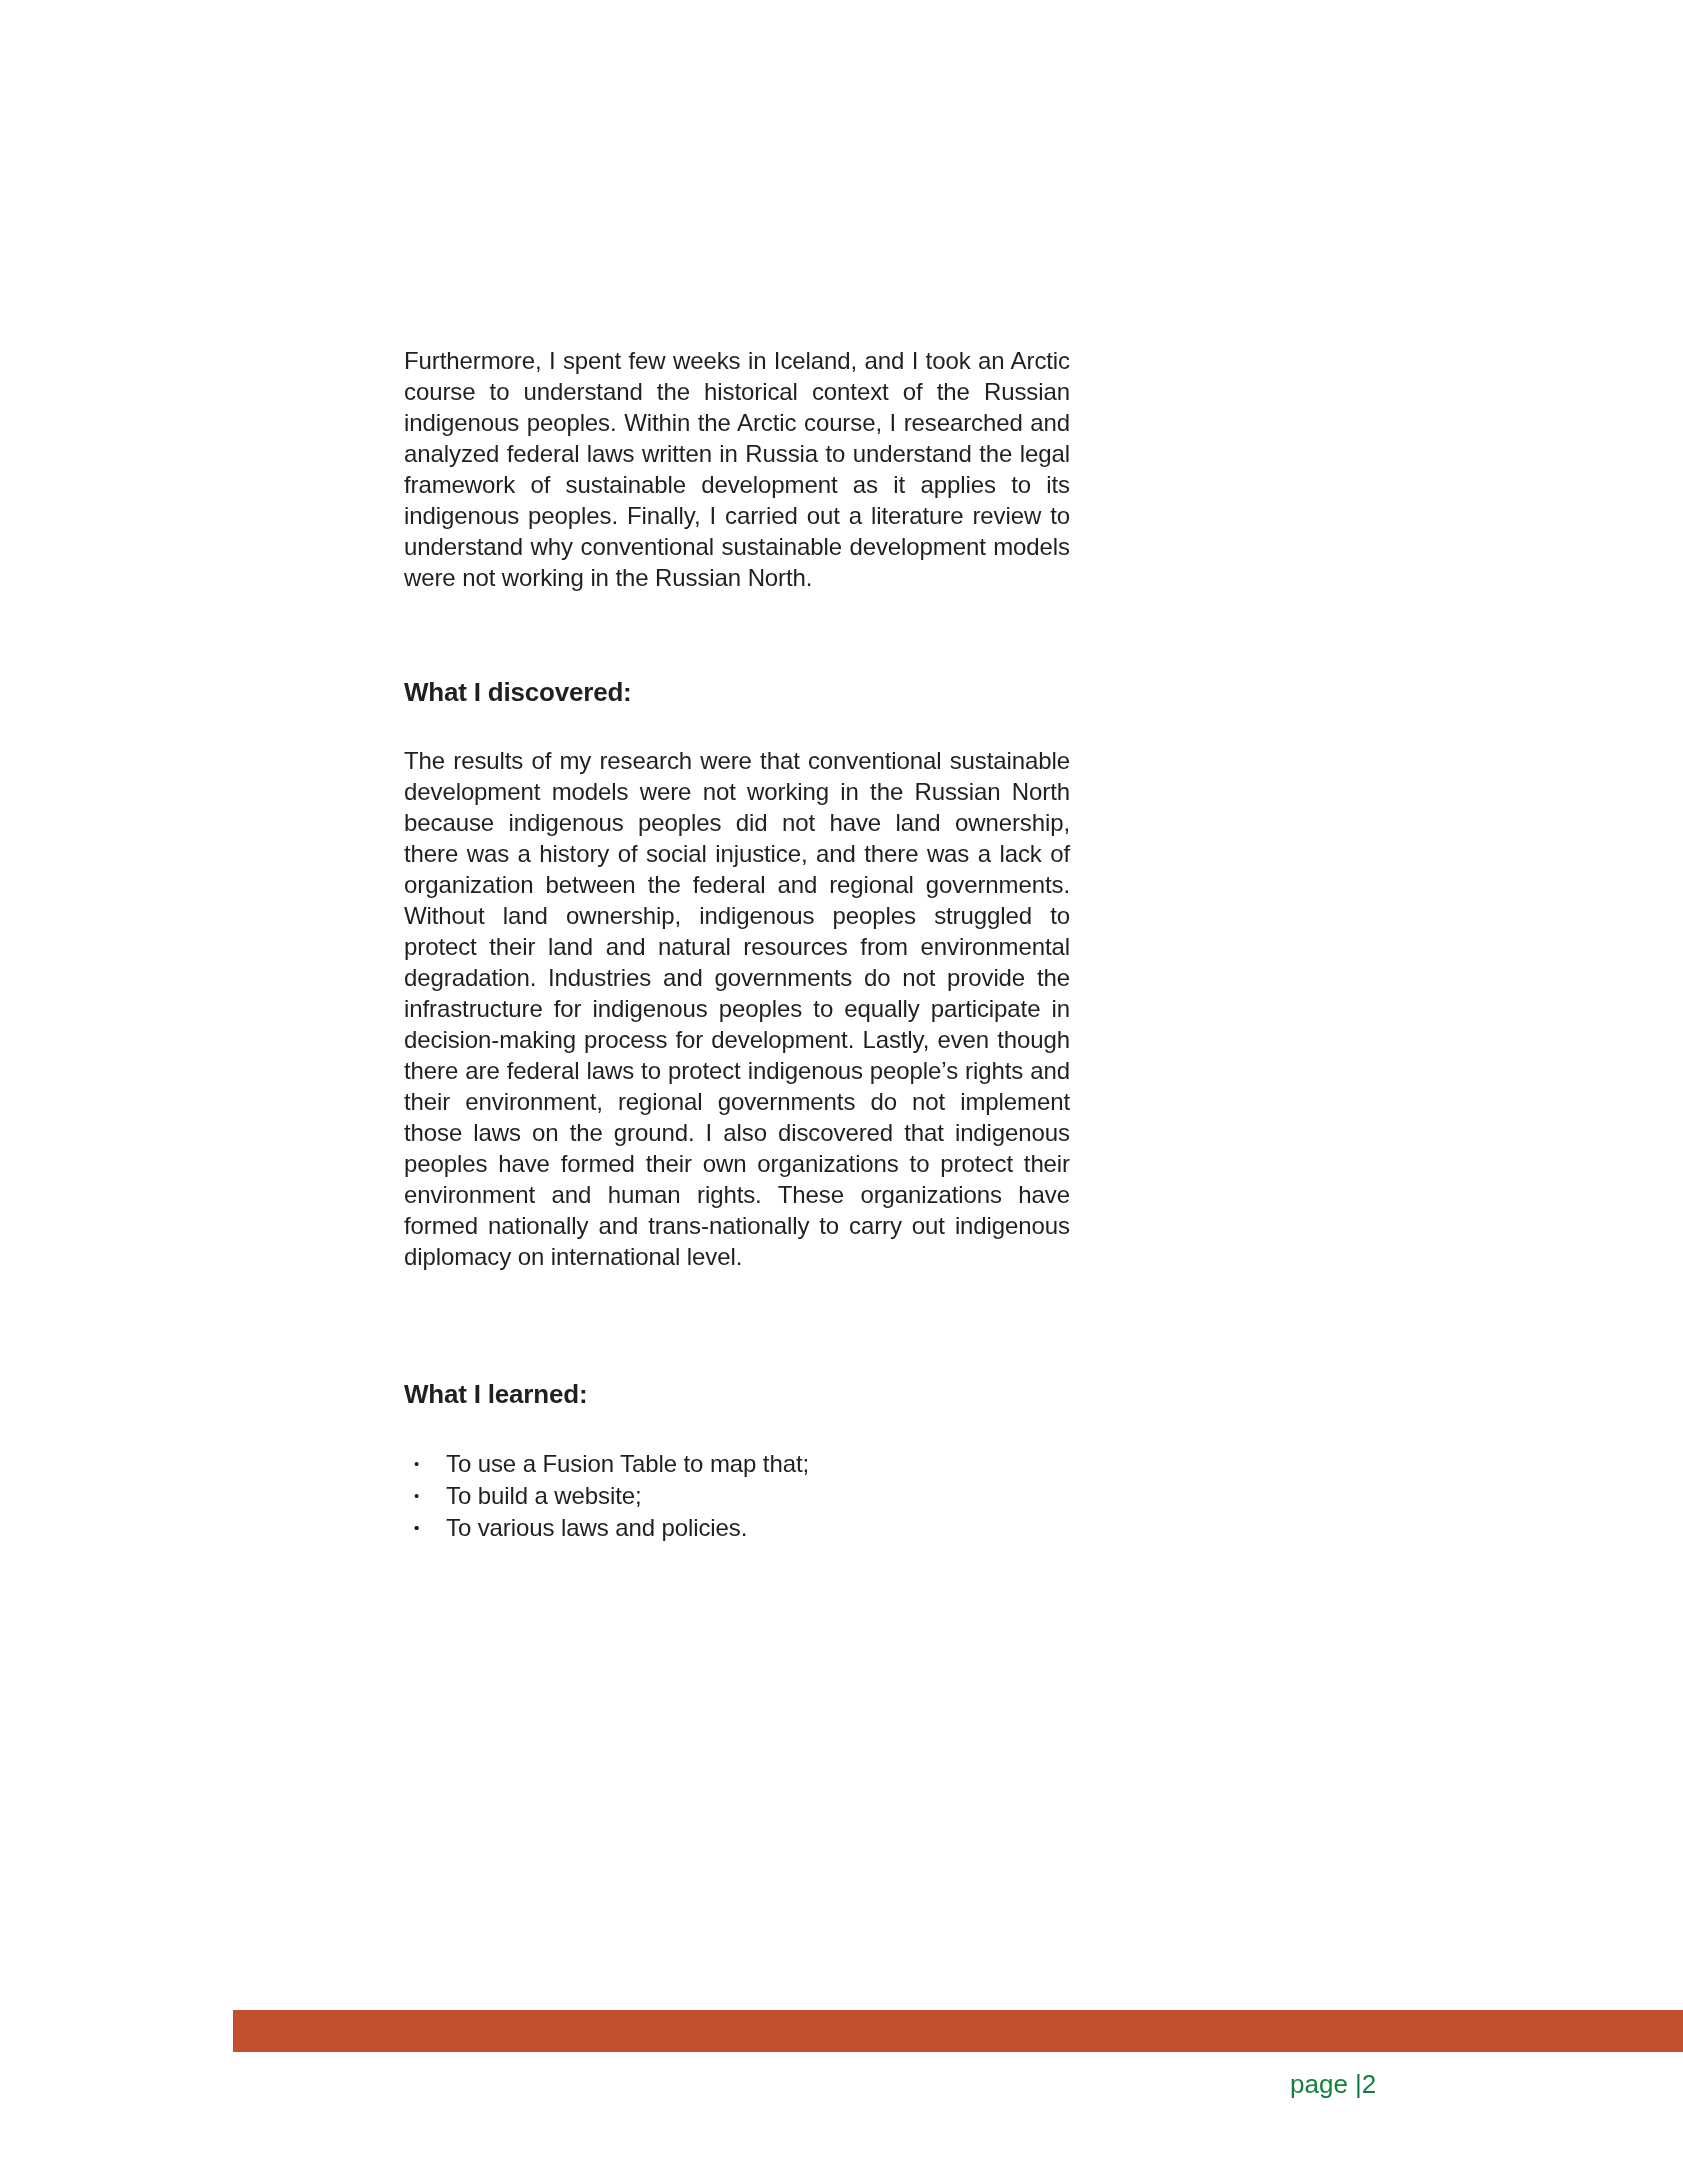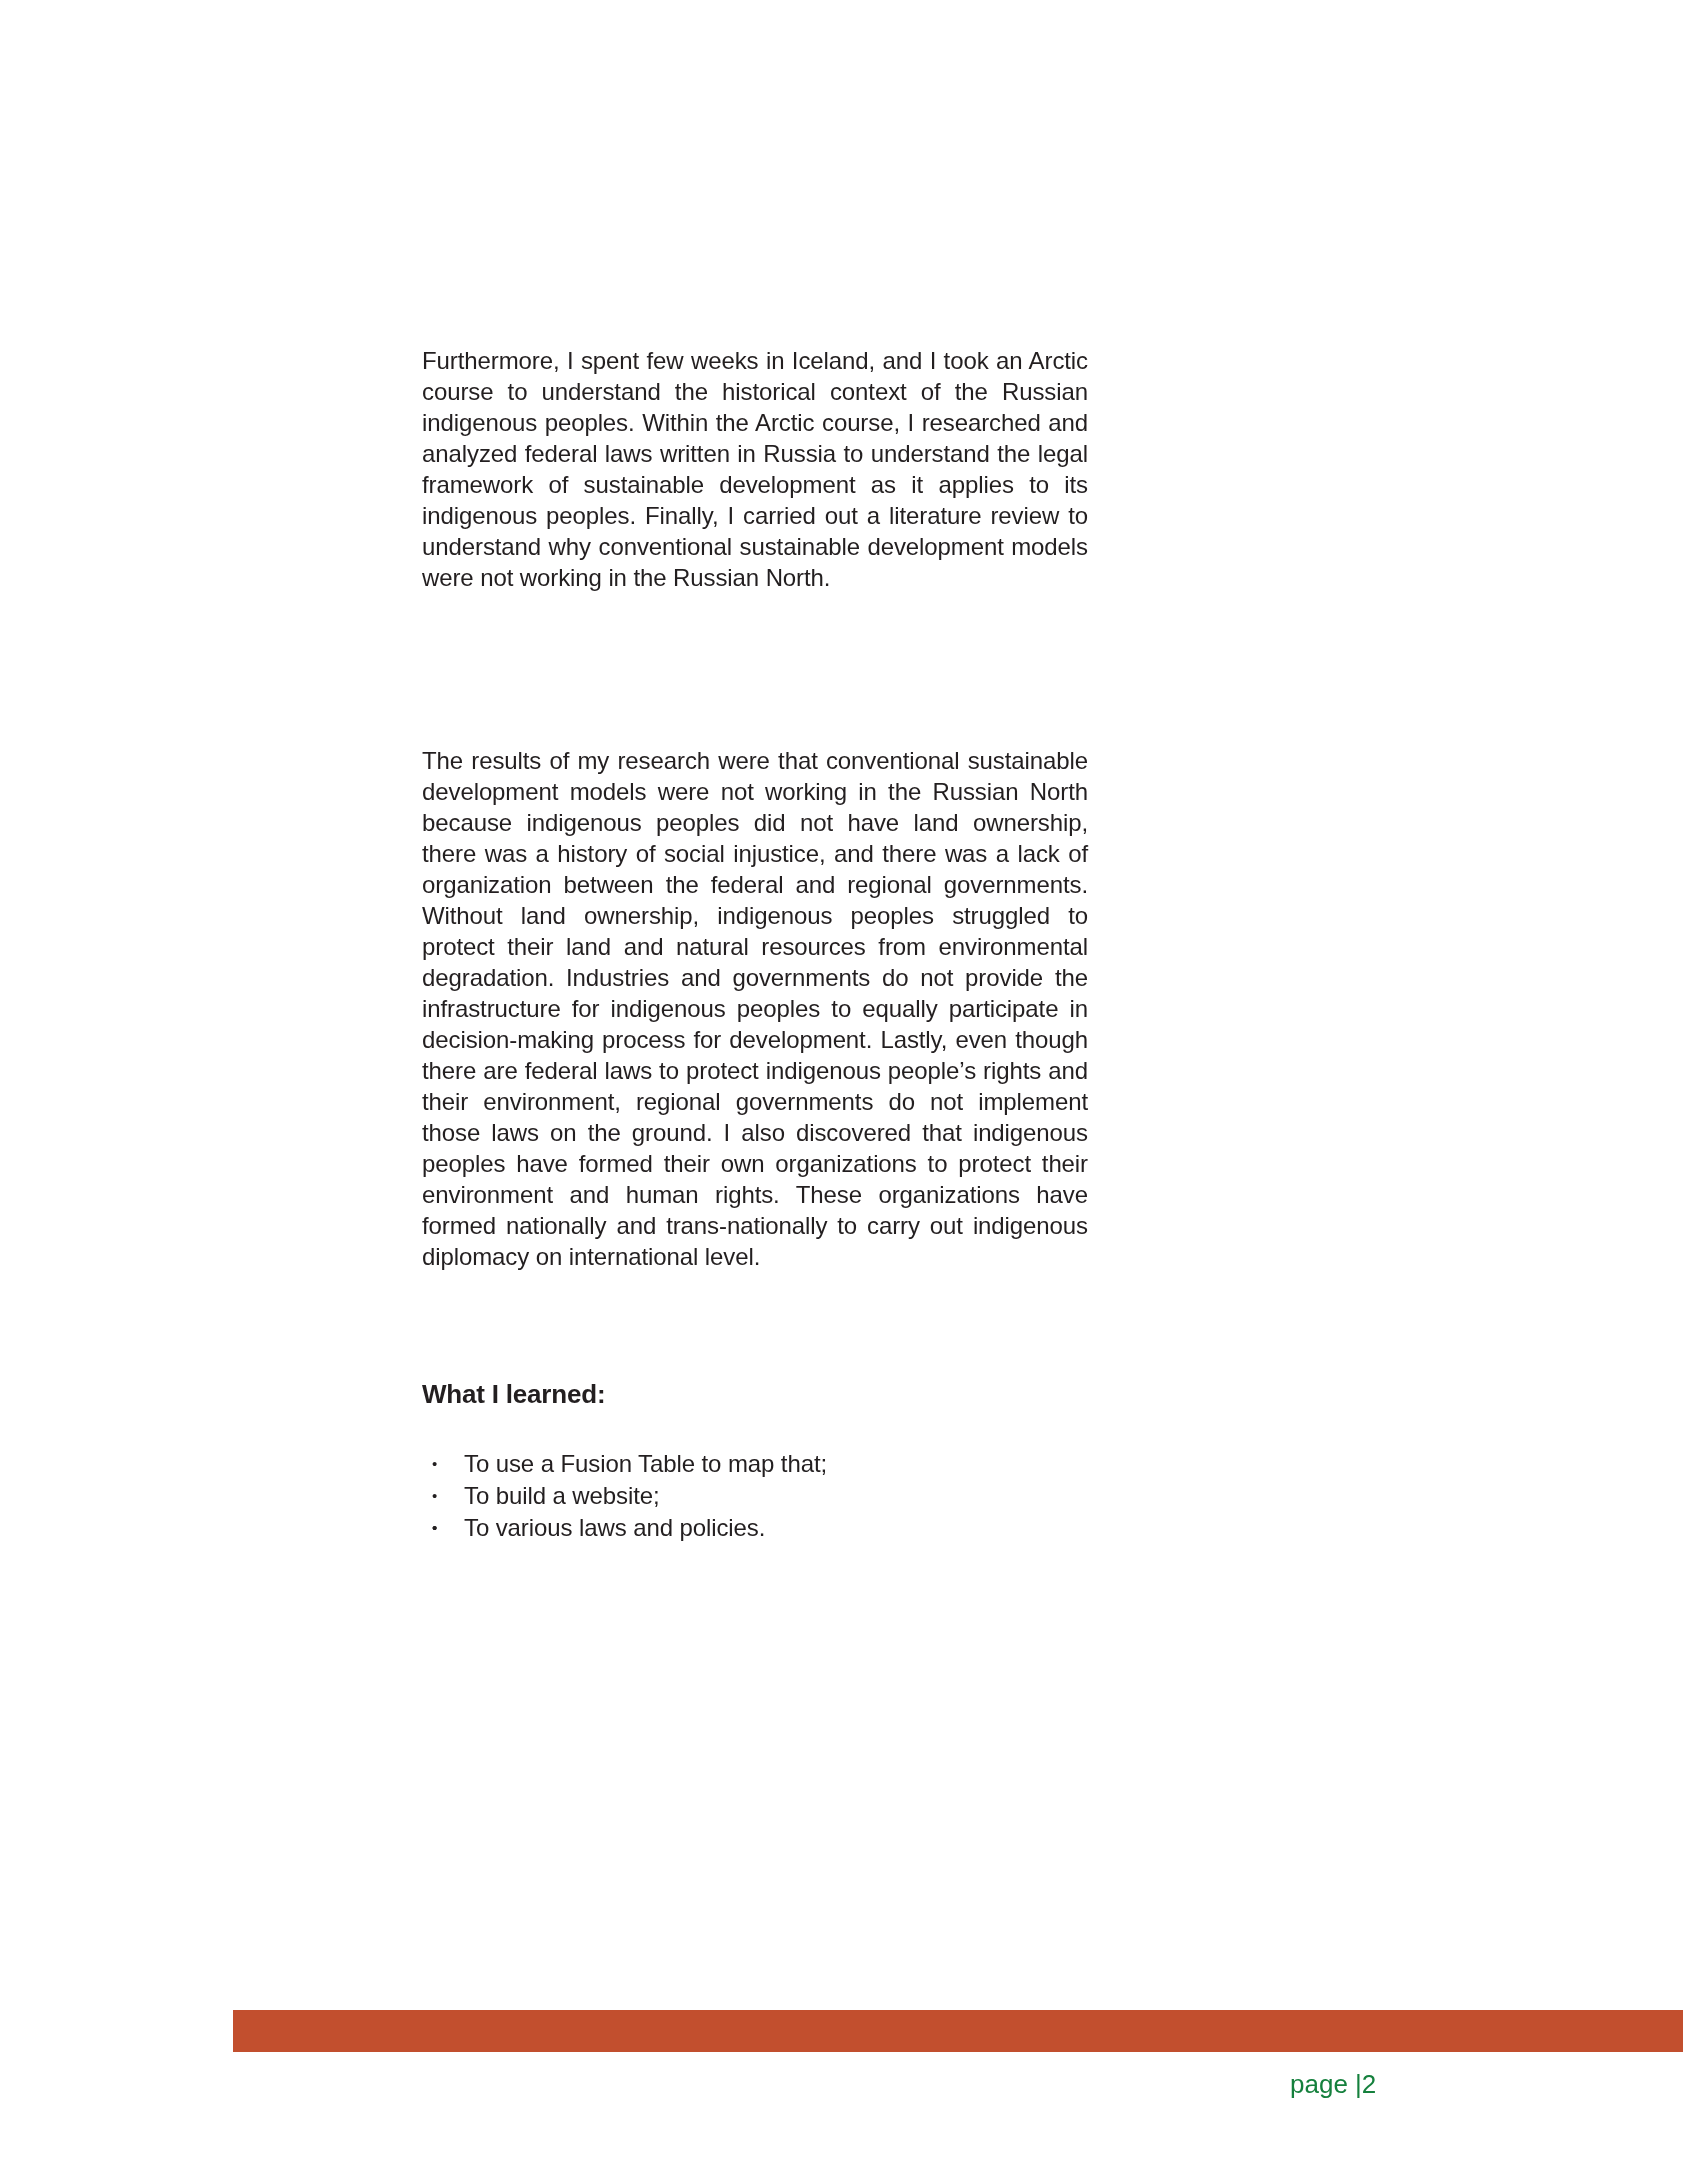--- a/index.html
+++ b/index.html
@@ -11,21 +11,21 @@
     position: relative;
     width: 1683px;
     height: 2179px;
     background: #ffffff;
     font-family: "Liberation Sans", sans-serif;
     color: #231f20;
     overflow: hidden;
   }
   .column-block {
     position: absolute;
-    left: 422px;
+    left: 404px;
     width: 666px;
   }
   .body-par {
     margin: 0;
     font-size: 24px;
     line-height: 31px;
     text-align: justify;
     letter-spacing: -0.1px;
   }
   .section-heading {
@@ -77,20 +77,21 @@
     color: #15803d;
   }
 </style>
 </head>
 <body>
 
 <div class="page">
 
   <p id="intro-par" class="column-block body-par">Furthermore, I spent few weeks in Iceland, and I took an Arctic course to understand the historical context of the Russian indigenous peoples. Within the Arctic course, I researched and analyzed federal laws written in Russia to understand the legal framework of sustainable development as it applies to its indigenous peoples. Finally, I carried out a literature review to understand why conventional sustainable development models were not working in the Russian North.</p>
 
+  <h2 id="heading-discovered" class="column-block section-heading">What I discovered:</h2>
 
   <p id="discovered-par" class="column-block body-par">The results of my research were that conventional sustainable development models were not working in the Russian North because indigenous peoples did not have land ownership, there was a history of social injustice, and there was a lack of organization between the federal and regional governments. Without land ownership, indigenous peoples struggled to protect their land and natural resources from environmental degradation. Industries and governments do not provide the infrastructure for indigenous peoples to equally participate in decision-making process for development. Lastly, even though there are federal laws to protect indigenous people’s rights and their environment, regional governments do not implement those laws on the ground. I also discovered that indigenous peoples have formed their own organizations to protect their environment and human rights. These organizations have formed nationally and trans-nationally to carry out indigenous diplomacy on international level.</p>
 
   <h2 id="heading-learned" class="column-block section-heading">What I learned:</h2>
 
   <div id="learned-list-wrap" class="column-block">
     <ul class="bullet-list">
       <li>
         <span class="bullet-mark">•</span>
         <span>To use a Fusion Table to map that;</span>

